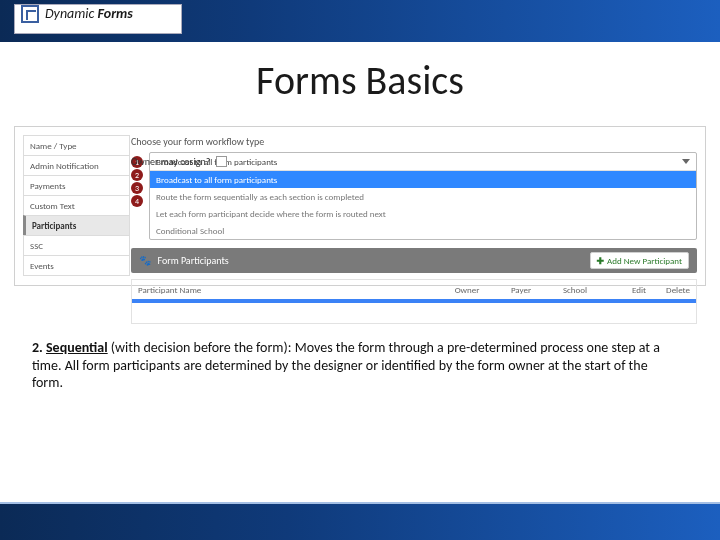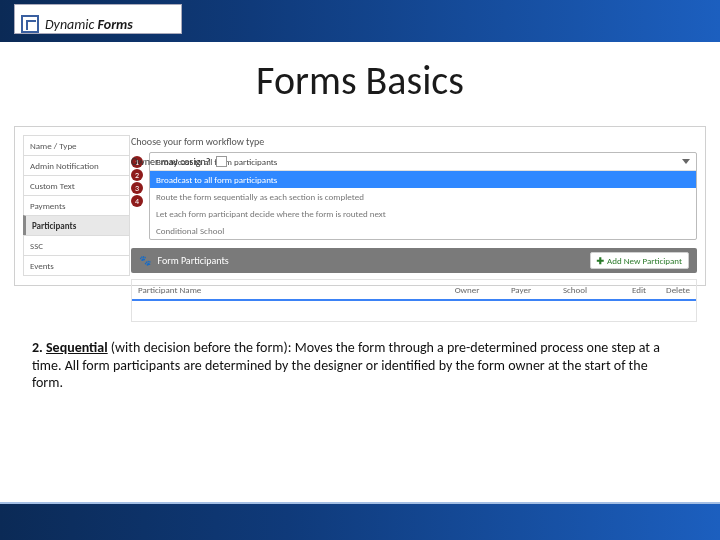--- a/index.html
+++ b/index.html
@@ -3,21 +3,21 @@
 <meta charset="utf-8">
 <style>
   * { box-sizing: border-box; margin: 0; padding: 0; }
   html, body { width: 720px; height: 540px; font-family: Calibri, Arial, sans-serif; background: #fff; overflow: hidden; }
   .slide { position: relative; width: 720px; height: 540px; background: #fff; }
 
   
   .topbar { position: absolute; top: 0; left: 0; width: 720px; height: 42px;
     background: linear-gradient(to right, #0b2a56 0%, #0f3a7a 35%, #1c5fbf 100%); }
   .logo-badge { position: absolute; top: 4px; left: 14px; width: 168px; height: 30px;
-    background: #fff; border: 1px solid #aab; display: flex; align-items: flex-end; padding: 0 6px; }
+    background: #fff; border: 1px solid #aab; display: flex; align-items: flex-start; padding: 0 6px; }
   .logo-mark { width: 18px; height: 18px; border: 2px solid #3a5fa0; margin-right: 6px; position: relative; }
   .logo-mark::before { content:""; position:absolute; top:3px; left:3px; width:8px; height:8px; border-left:2px solid #3a5fa0; border-top:2px solid #3a5fa0; }
   .logo-text { font-style: italic; font-size: 14px; color: #1a1a1a; }
   .logo-text b { font-weight: 700; font-style: italic; }
 
   .title { position: absolute; top: 56px; left: 0; width: 720px; text-align: center;
     font-size: 40px; color: #1a1a1a; font-weight: 400; }
 
   
   .shot { position: absolute; top: 126px; left: 14px; width: 692px; height: 160px;
@@ -46,21 +46,21 @@
   .nbadge { width:12px; height:12px; border-radius:50%; background:#8e1b1b; color:#fff; font-size:8px; display:flex; align-items:center; justify-content:center; }
   .chk { width:11px; height:11px; border:1px solid #999; background:#fff; }
 
   .fp-bar { display:flex; align-items:center; justify-content:space-between; background:#7a7a7a; color:#fff; padding:4px 8px; font-size:10px; border-radius:2px; }
   .fp-left { display:flex; align-items:center; gap:6px; }
   .paw { font-size:10px; }
   .addbtn { background:#fff; color:#2a7a2a; border:1px solid #cfcfcf; border-radius:2px; padding:2px 6px; font-size:9px; display:flex; align-items:center; gap:3px; }
   .plus { font-weight:700; }
 
   .tbl { margin-top:6px; border:1px solid #e2e2e2; }
-  .thead { display:flex; padding:4px 6px; font-size:9px; color:#666; border-bottom:2px solid #3b82f6; }
+  .thead { display:flex; padding:4px 6px; font-size:9px; color:#666; border-bottom:4px solid #3b82f6; }
   .c-name { flex: 1 1 auto; }
   .c-own, .c-pay, .c-sch { width: 54px; text-align:center; }
   .c-edit, .c-del { width: 44px; text-align:right; }
   .tbody { height:20px; }
 
   
   .explain { position: absolute; top: 310px; left: 32px; width: 630px; font-size: 14px; line-height: 1.25; color: #111; margin-top: 29px; }
   .explain .lead { font-weight: 700; }
   .explain .u { text-decoration: underline; }
 
@@ -84,22 +84,22 @@
   </div>
 
   <div class="title">Forms Basics</div>
 
   <div class="shot">
     <div class="shot-inner">
 
       <div class="sidetabs">
         <div class="tab">Name / Type</div>
         <div class="tab">Admin Notification</div>
+        <div class="tab">Payments</div>
         <div class="tab">Custom Text</div>
-        <div class="tab">Payments</div>
         <div class="tab active">Participants</div>
         <div class="tab">SSC</div>
         <div class="tab">Events</div>
       </div>
 
       <div class="rightpane">
 
         <div class="row1">
           <span class="lbl-workflow">Choose your form workflow type</span>
         </div>

